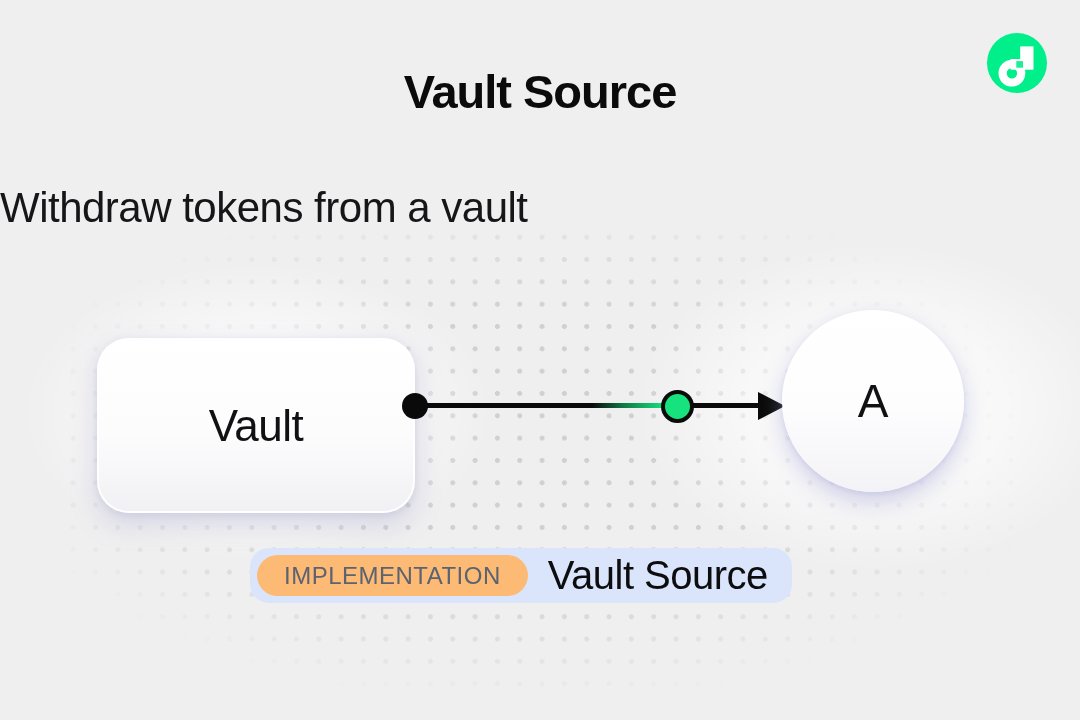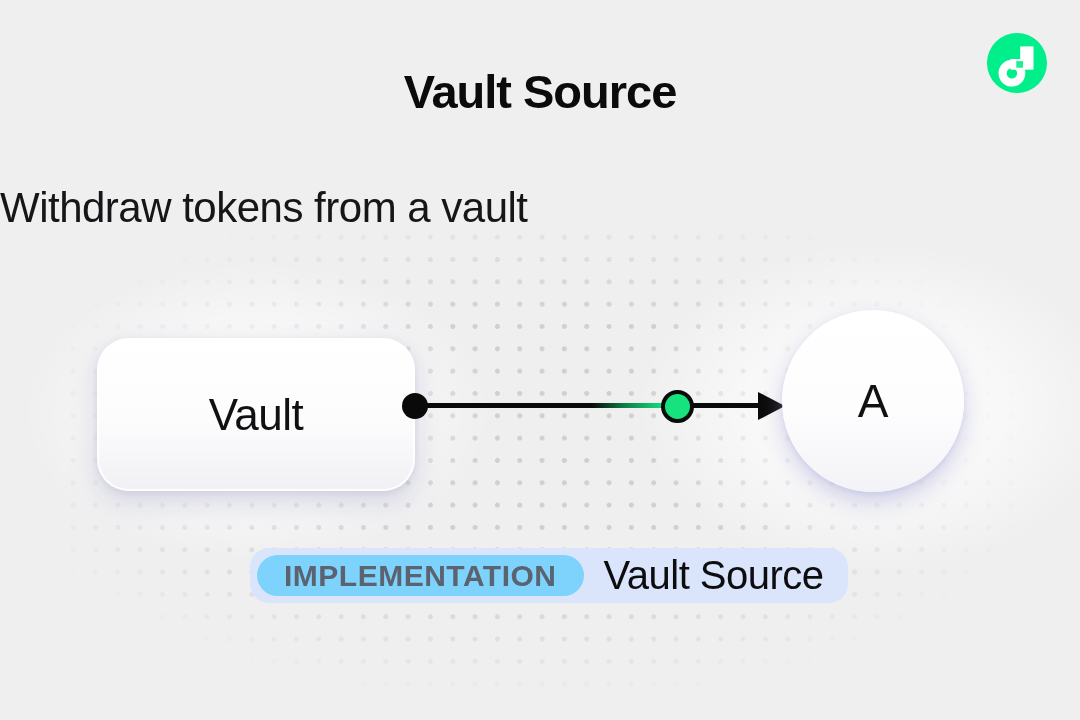--- a/index.html
+++ b/index.html
@@ -56,21 +56,21 @@
   .logo {
     position: absolute;
     left: 987px; top: 33px;
     width: 60px; height: 60px;
   }
 
   
   .node-vault {
     position: absolute;
     left: 97px; top: 338px;
-    width: 318px; height: 153px;
+    width: 318px; height: 175px;
     border-radius: 32px;
     background: linear-gradient(180deg, #ffffff 0%, #fcfcfd 55%, #f1f1f5 100%);
     border: 2px solid rgba(255,255,255,0.9);
     box-shadow: 0 10px 26px rgba(150,150,195,0.35), 0 2px 6px rgba(160,160,200,0.18);
     display: flex; align-items: center; justify-content: center;
   }
   .node-vault .node-label {
     font-size: 44px;
     font-weight: 400;
     letter-spacing: -0.5px;
@@ -135,24 +135,24 @@
     height: 55px;
     border-radius: 19px;
     background: #dae5fb;
     display: flex;
     align-items: center;
     padding: 0 24px 0 7px;
   }
   .impl-pill {
     height: 41px;
     border-radius: 21px;
-    background: #7dd3fc;
+    background: #fdba74;
     color: #5b6270;
-    font-size: 30px;
-    font-weight: 700;
+    font-size: 24px;
+    font-weight: 400;
     letter-spacing: 0.5px;
     display: flex; align-items: center;
     padding: 0 27px;
     white-space: nowrap;
   }
   .impl-label {
     font-size: 40px;
     font-weight: 400;
     letter-spacing: -0.5px;
     color: #0d0d0f;

